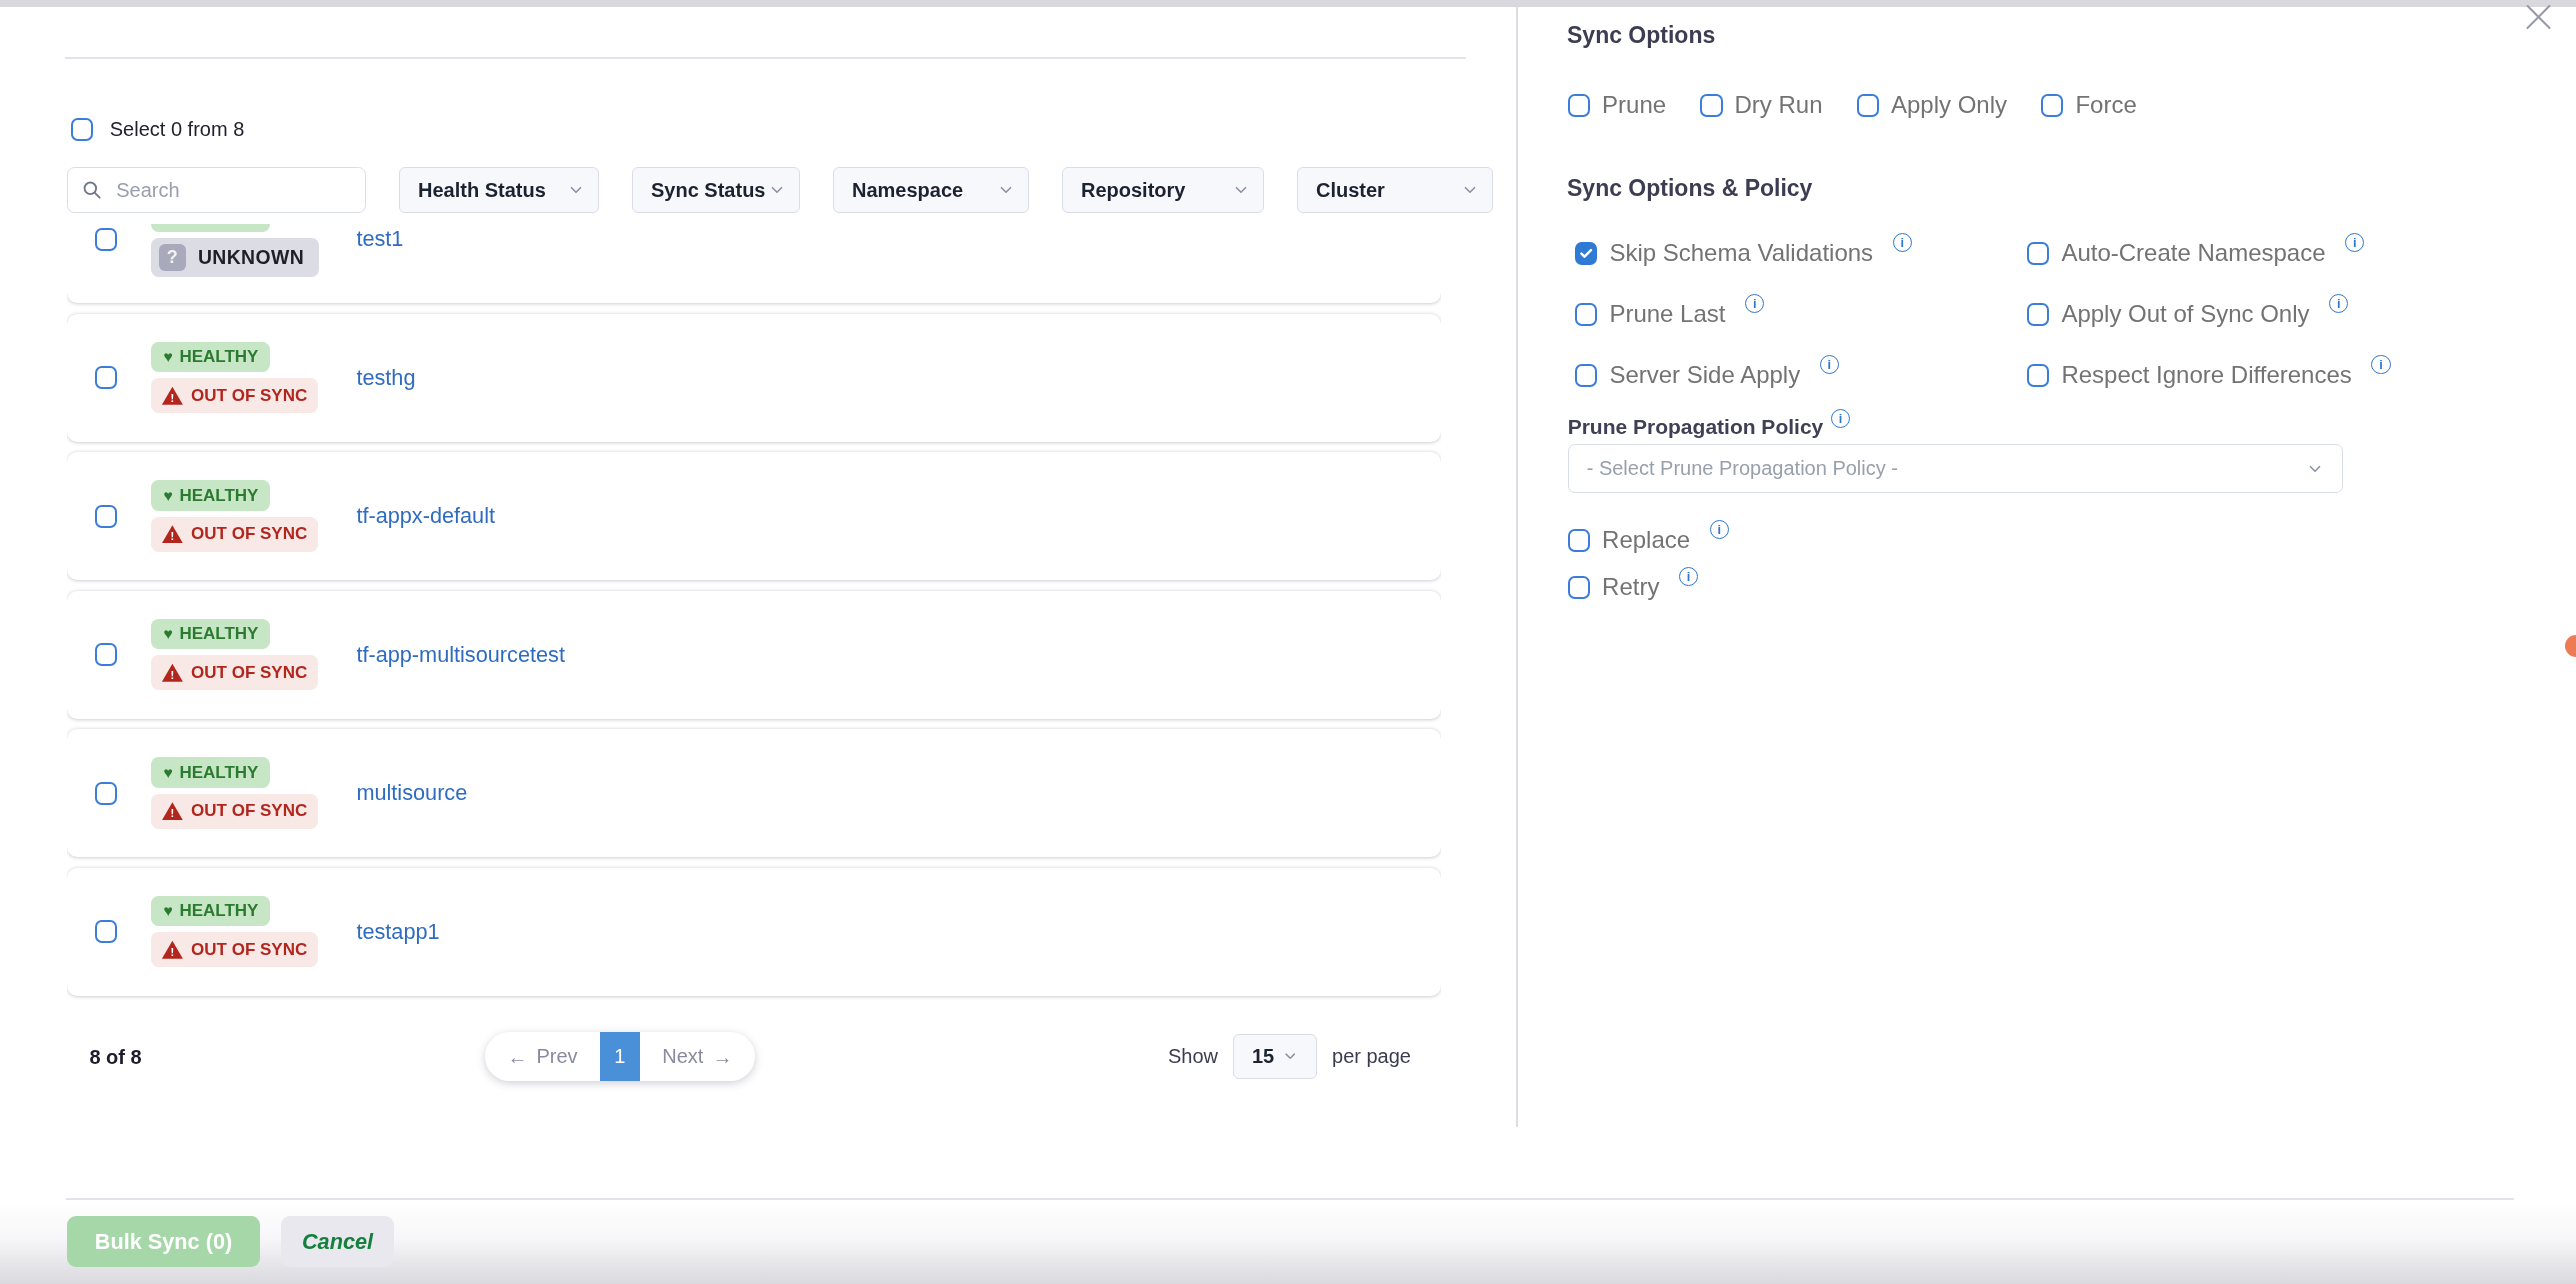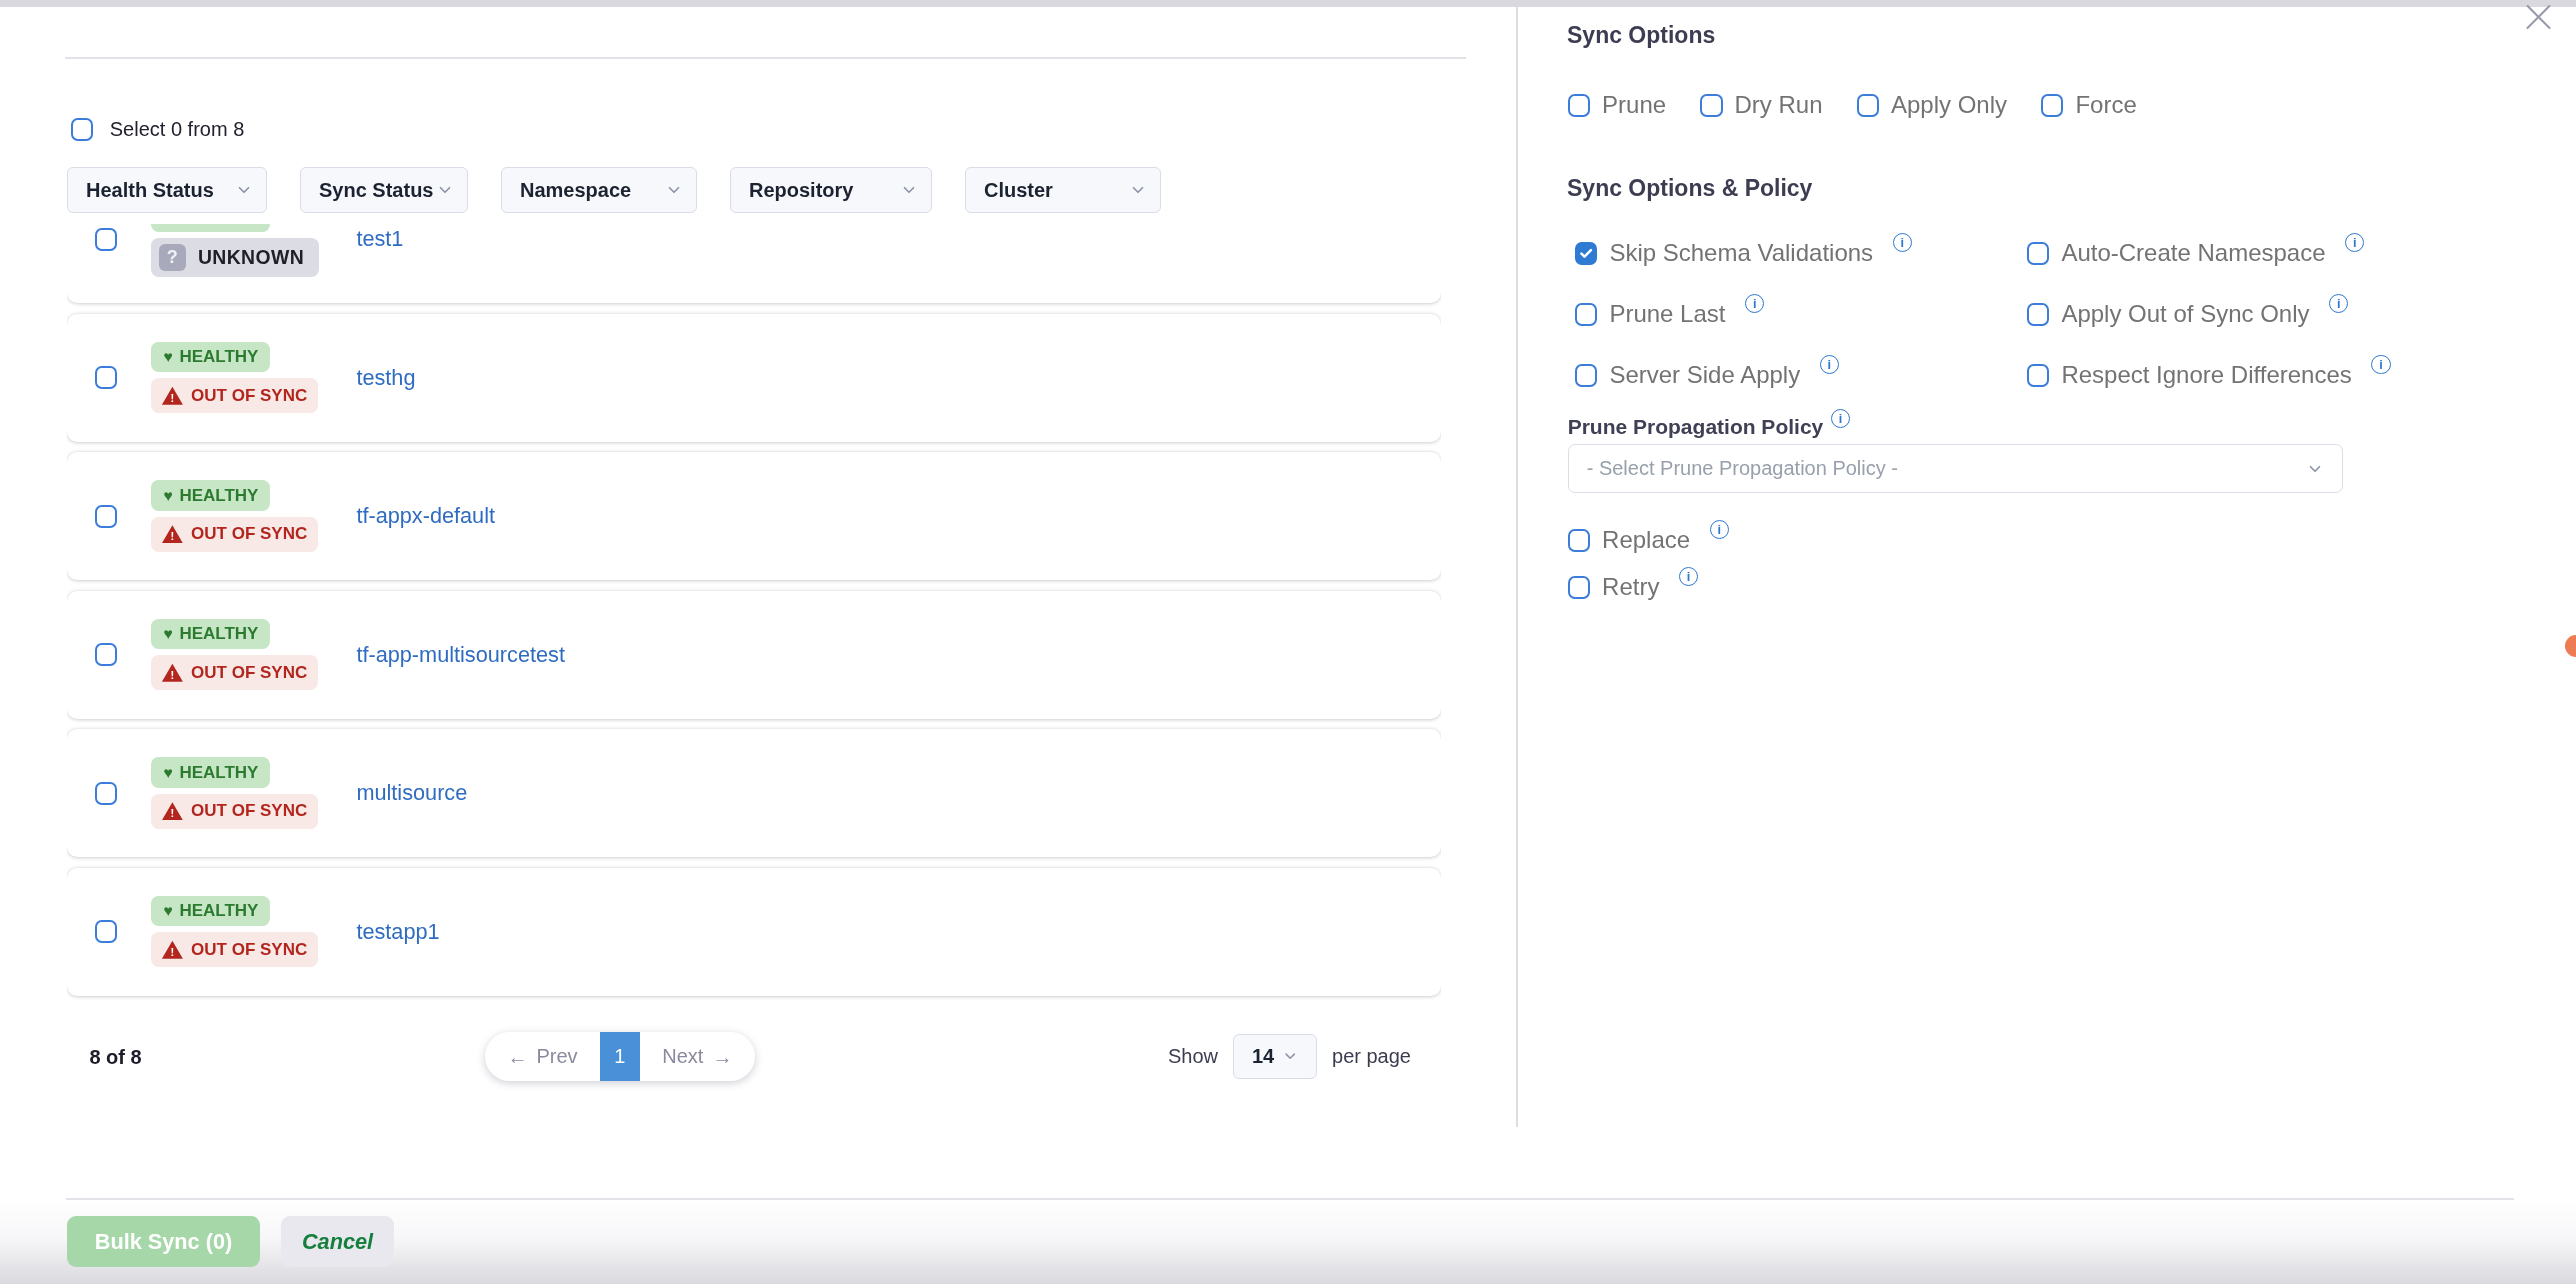--- a/index.html
+++ b/index.html
@@ -103,20 +103,27 @@
   <div class="top-strip"></div>
 
   <div class="title-divider"></div>
 
   <div class="select-all">
     <span class="cb"></span>
     <span class="select-all-label">Select 0 from 8</span>
   </div>
 
   <div class="filters">
+    <div class="searchbox">
+      <svg width="22.4" height="22.4" viewBox="0 0 24 24">
+          <circle cx="10" cy="10" r="6.2" stroke="#6e7888" stroke-width="2" fill="none"></circle>
+          <line x1="14.6" y1="14.6" x2="20" y2="20" stroke="#6e7888" stroke-width="2" stroke-linecap="round"></line>
+        </svg>
+      <input type="text" placeholder="Search" style="">
+    </div>
     <div class="filter f-w1">
       <span class="flabel">Health Status</span>
       <svg width="18" height="18" viewBox="0 0 24 24">
           <path d="M6 9l6 6 6-6" stroke="#8a93a5" stroke-width="2.2" fill="none" stroke-linecap="round" stroke-linejoin="round"></path>
         </svg>
     </div>
     <div class="filter f-w2">
       <span class="flabel">Sync Status</span>
       <svg width="18" height="18" viewBox="0 0 24 24">
           <path d="M6 9l6 6 6-6" stroke="#8a93a5" stroke-width="2.2" fill="none" stroke-linecap="round" stroke-linejoin="round"></path>
@@ -254,21 +261,21 @@
       </div>
       <div class="pg-active">1</div>
       <div class="pg-btn">
         <span>Next</span>
         <span class="pg-arrow">→</span>
       </div>
     </div>
     <div class="show-group">
       <span class="show-label">Show</span>
       <div class="size-select">
-        <span class="sz">14</span>
+        <span class="sz">15</span>
         <svg width="16.4" height="16.4" viewBox="0 0 24 24">
             <path d="M6 9l6 6 6-6" stroke="#8a93a5" stroke-width="2.2" fill="none" stroke-linecap="round" stroke-linejoin="round"></path>
           </svg>
       </div>
       <span class="perpage-label">per page</span>
     </div>
   </div>
 
   <div class="v-divider"></div>
 

